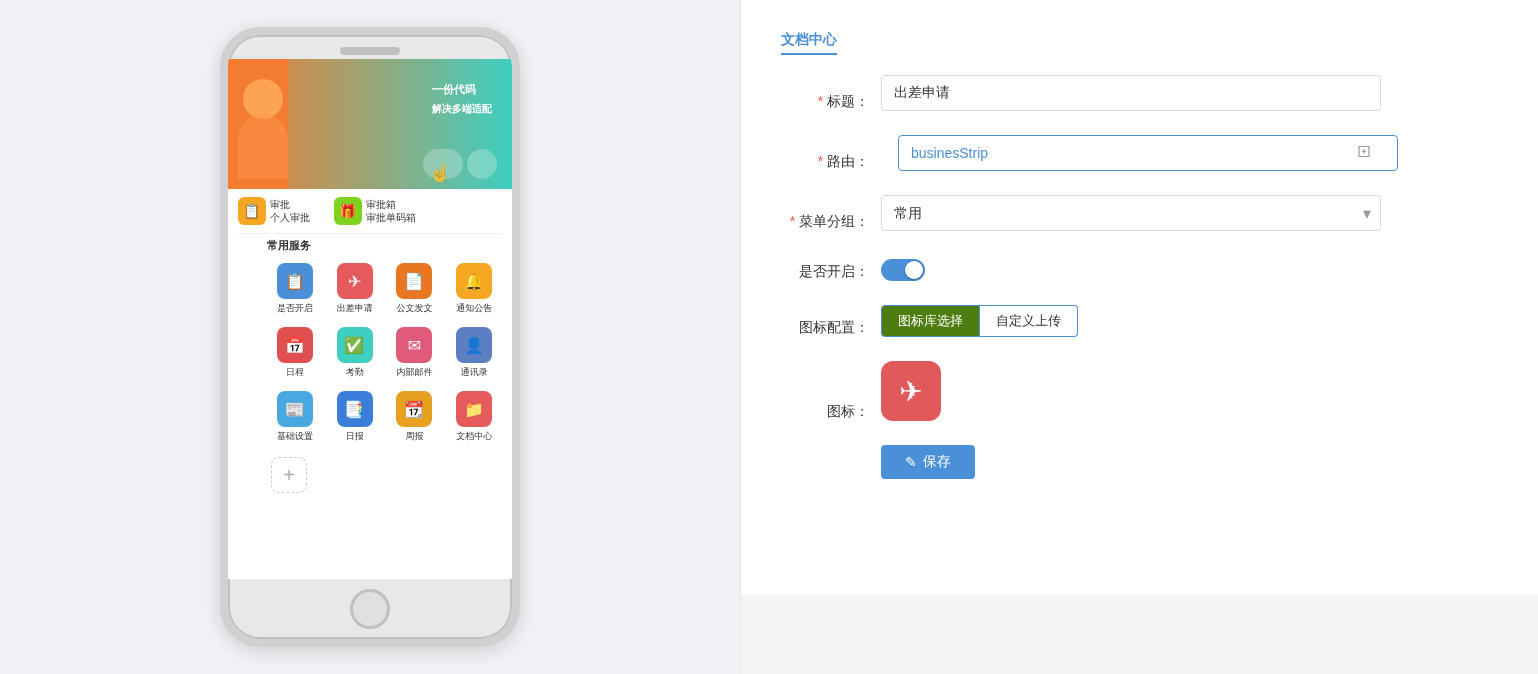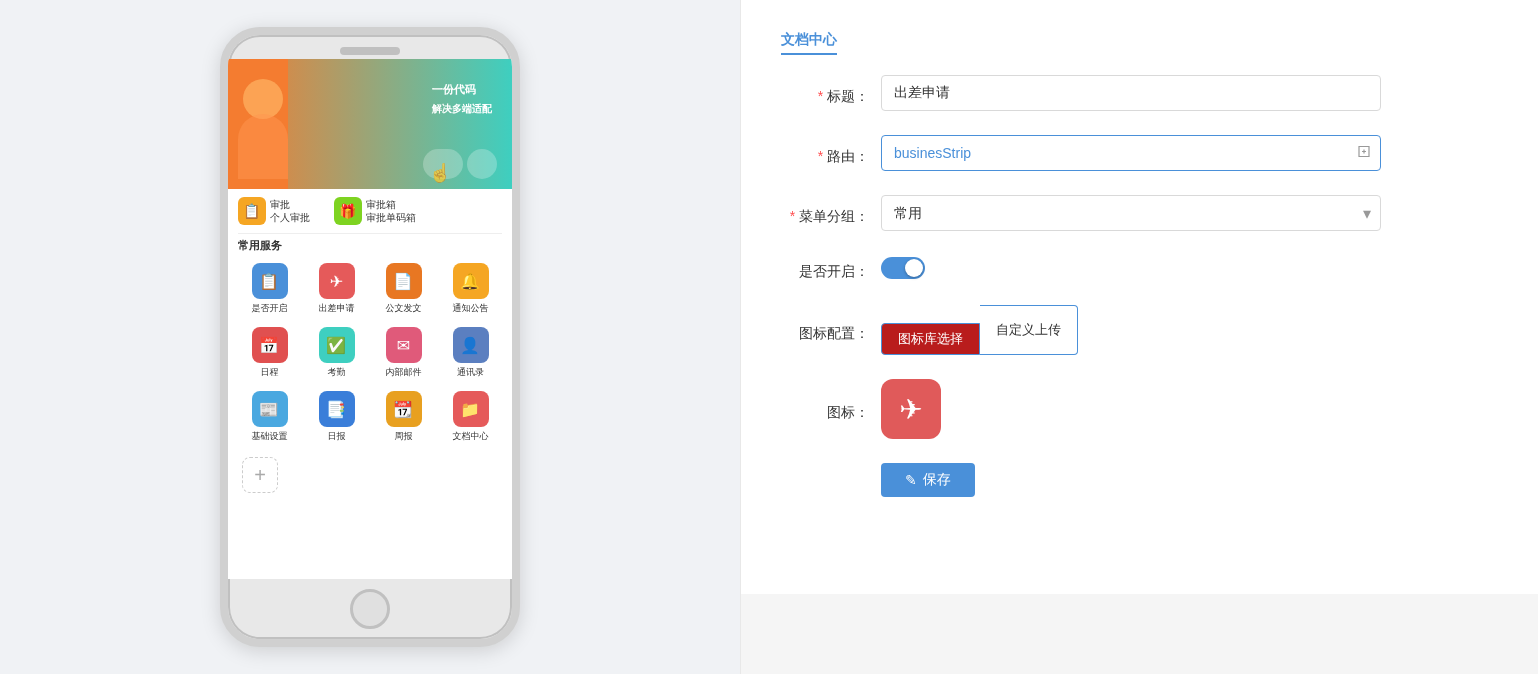--- a/index.html
+++ b/index.html
@@ -116,20 +116,21 @@
 
     .quick-action-text {
       font-size: 10px;
       color: #333;
       line-height: 1.3;
     }
 
     
     .services-section {
       padding: 4px 10px;
+      margin-left: 29px;
     }
 
     .services-title {
       font-size: 11px;
       color: #333;
       margin-bottom: 6px;
       font-weight: bold;
     }
 
     .services-grid {
@@ -191,21 +192,21 @@
     .right-panel {
       flex: 1;
       background: white;
       padding: 30px 40px;
       overflow-y: auto;
       border-left: 1px solid #e8e8e8;
     }
 
     .form-row {
       display: flex;
-      align-items: center;
+      align-items: flex-end;
       margin-bottom: 24px;
     }
 
     .form-label {
       width: 100px;
       text-align: right;
       padding-right: 12px;
       padding-top: 8px;
       font-size: 14px;
       color: #333;
@@ -312,23 +313,22 @@
     }
 
     .icon-btn {
       padding: 6px 16px;
       border: 1px solid #4a90d9;
       font-size: 13px;
       cursor: pointer;
     }
 
     .icon-btn.active {
-      background: #b91c1c;
+      background: #4d7c0f;
       color: white;
-      margin-top: 18px;
     }
 
     .icon-btn.inactive {
       background: white;
       color: #333;
     }
 
     .icon-btn:first-child {
       border-radius: 4px 0 0 4px;
     }
@@ -506,21 +506,21 @@
     <input type="text" class="form-control" value="出差申请" style="max-width: 500px;">
   </div>
 
   
   <div class="form-row">
     <div class="form-label">
       <span style="color:#ff4d4f;">*</span>
       <span>路由：</span>
     </div>
     <div class="input-with-icon" style="max-width:500px;">
-      <input type="text" value="businesStrip" style="width: 100%; height: 36px; border: 1px solid rgb(74, 144, 217); border-radius: 4px; padding: 0px 36px 0px 12px; font-size: 14px; color: rgb(74, 144, 217); outline: none;">
+      <input type="text" value="businesStrip" style="width: 100%; height: 36px; border: 1px solid rgb(74, 144, 217); border-radius: 4px; padding: 0px 36px 0px 12px; font-size: 14px; color: rgb(74, 144, 217); outline: none; margin-left: 17px;">
       <span class="input-icon">
         <svg width="14" height="14" viewBox="0 0 14 14" fill="none">
           <rect x="0" y="0" width="14" height="14" rx="1" fill="none"></rect>
           <path d="M2 2h10v10H2z" stroke="#999" stroke-width="1.2" fill="none"></path>
           <path d="M5 7h4M7 5v4" stroke="#999" stroke-width="1.2"></path>
         </svg>
       </span>
     </div>
   </div>
 

